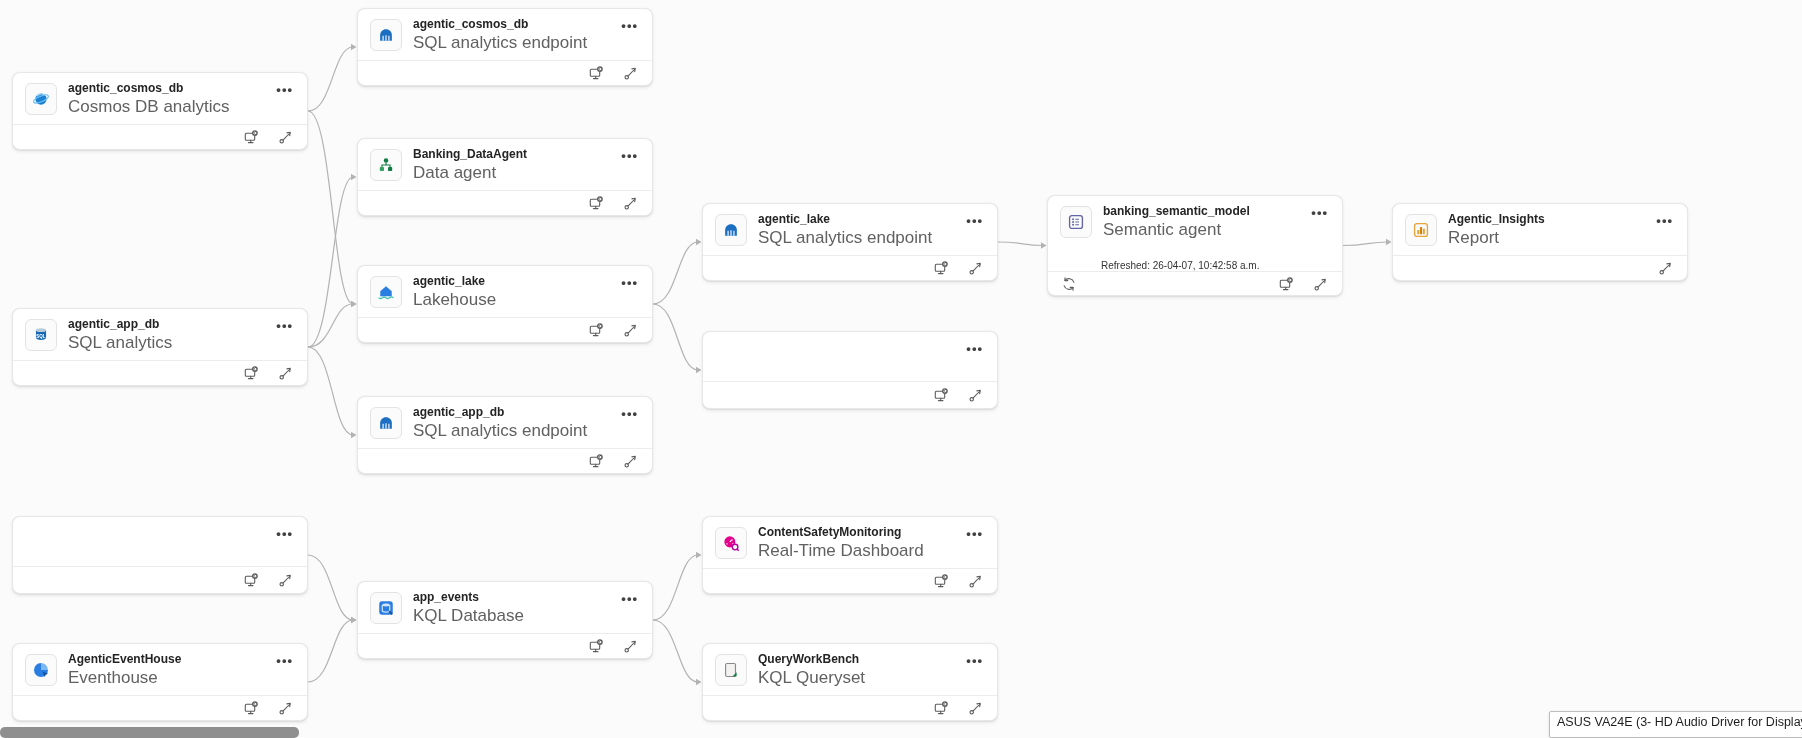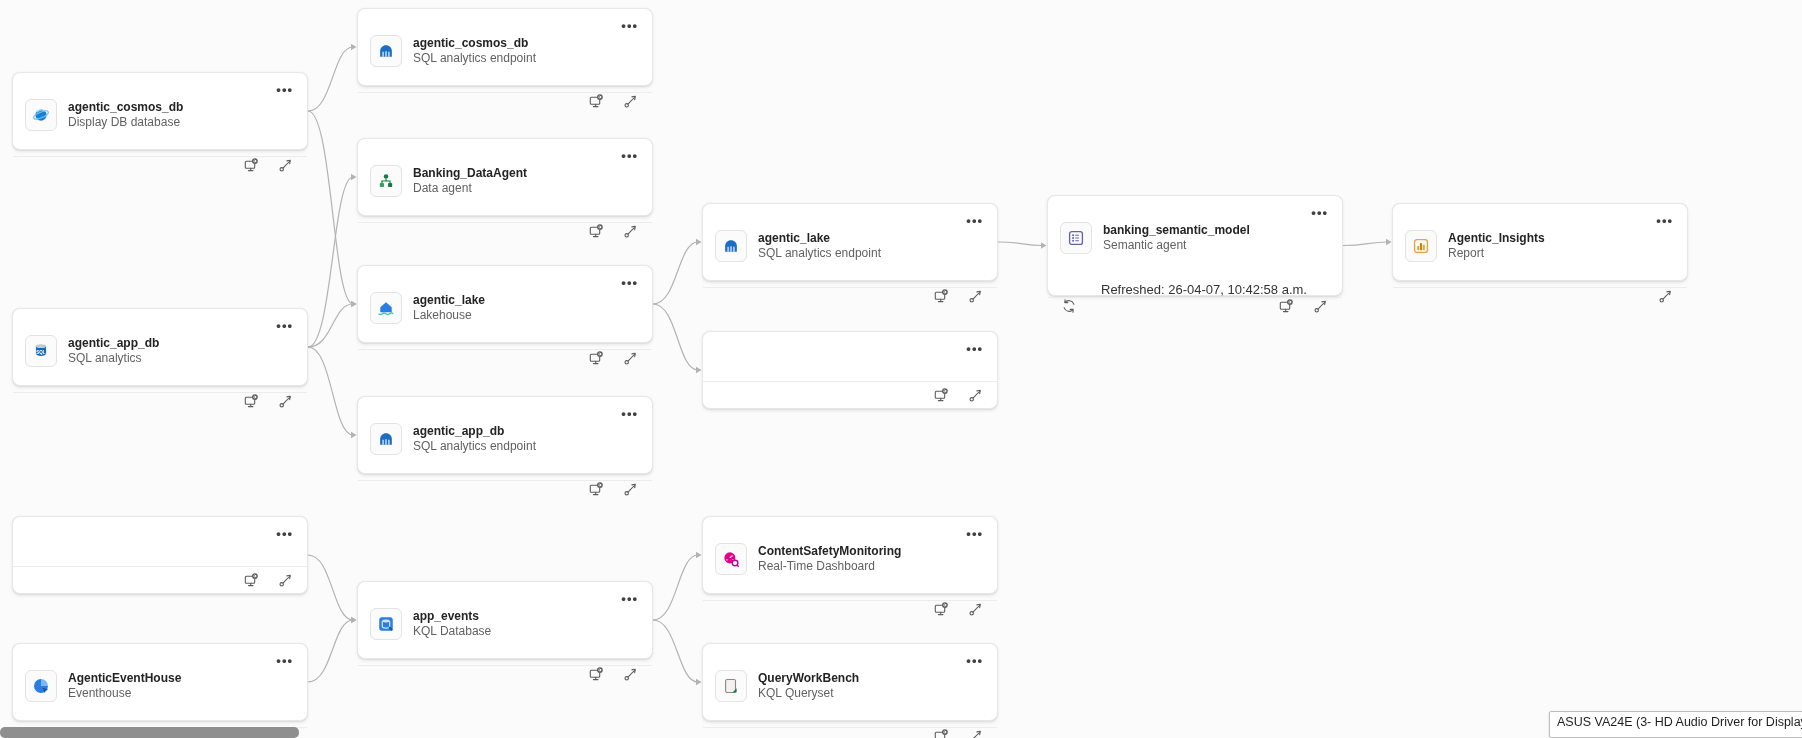--- a/index.html
+++ b/index.html
@@ -3,27 +3,27 @@
 <meta charset="utf-8">
 <style>
   html,body{margin:0;padding:0;width:1802px;height:738px;overflow:hidden;
     background:#fbfbfb;font-family:"Liberation Sans",sans-serif;}
   #canvas{position:relative;width:1802px;height:738px;}
   #edges{position:absolute;left:0;top:0;width:1802px;height:738px;pointer-events:none;}
   .card{position:absolute;width:296px;height:78px;background:#fff;
     border:1px solid #e7e7e7;border-radius:8px;box-sizing:border-box;
     box-shadow:0 1.6px 3.6px rgba(0,0,0,.08),0 .3px .9px rgba(0,0,0,.06);
     display:flex;flex-direction:column;}
-  .main{display:flex;align-items:center;gap:11px;padding:16px 12px;height:50px;flex:0 0 auto;margin-top:1px;}
+  .main{display:flex;align-items:center;gap:11px;padding:0 12px;height:50px;flex:0 0 auto;margin-top:1px;}
   .icon-box{width:30px;height:30px;border:1px solid #e3e3e3;background:#fbfbfb;border-radius:6px;
     display:flex;align-items:center;justify-content:center;flex:0 0 auto;}
   .texts{display:flex;flex-direction:column;line-height:1.25;min-width:0;}
   .title{font-size:12px;font-weight:bold;color:#242424;white-space:nowrap;cursor:pointer;}
-  .subtitle{font-size:12px;color:#616161;white-space:nowrap;}
-  .refreshed{font-size:13px;color:#333;padding:3px 12px 0 53px;}
+  .subtitle{font-size:17px;color:#616161;white-space:nowrap;}
+  .refreshed{font-size:10px;color:#333;padding:3px 12px 0 53px;margin-top:10px;}
   .more{position:absolute;top:8px;right:10px;border:none;background:none;color:#424242;
     font-size:13px;font-weight:bold;letter-spacing:1px;cursor:pointer;padding:2px 4px;line-height:1;}
   .footer{margin-top:auto;border-top:1px solid #ececec;height:26px;display:flex;
     align-items:center;padding:0 13px;gap:19px;}
   .footer .spacer{margin-left:auto;}
   .fbtn{border:none;background:none;padding:0;cursor:pointer;display:flex;align-items:center;}
   .tooltip{position:absolute;left:1549px;top:711px;width:300px;height:19px;background:#fff;
     border:1px solid #bdbdbd;border-radius:2px;padding:3px 7px;font-size:12.5px;color:#1f1f1f;
     white-space:nowrap;box-shadow:0 1px 3px rgba(0,0,0,.12);}
   .hscroll-thumb{position:absolute;left:0;top:727px;width:299px;height:11px;background:#8f8f8f;
@@ -67,21 +67,21 @@
         <div class="main">
           <div class="icon-box">
             <svg width="18" height="18" viewBox="0 0 16 16" xmlns="http://www.w3.org/2000/svg">
               <circle cx="8" cy="8" r="5" fill="#1b7fd4"></circle>
               <path d="M4.2 5.6a5 5 0 0 1 7.3-.9" fill="none" stroke="#9ed9f7" stroke-width="1.2"></path>
               <ellipse cx="8" cy="8" rx="7" ry="2.4" fill="none" stroke="#6fc3f2" stroke-width="1.1" transform="rotate(-24 8 8)"></ellipse>
             </svg>
           </div>
           <div class="texts">
             <div class="title">agentic_cosmos_db</div>
-            <div class="subtitle">Display DB database</div>
+            <div class="subtitle">Cosmos DB analytics</div>
           </div>
         </div>
         <div class="footer">
           <span class="spacer"></span>
           <button class="fbtn">
             <svg width="16" height="16" viewBox="0 0 16 16" xmlns="http://www.w3.org/2000/svg" fill="none" stroke="#5c5c5c" stroke-width="1.1" stroke-linecap="round" stroke-linejoin="round">
               <rect x="2.3" y="4.2" width="9.4" height="7" rx="1"></rect>
               <path d="M5.4 13.6h4.6M7.7 11.4v2.2"></path>
               <circle cx="11.9" cy="4.1" r="2.9" fill="#5c5c5c" stroke="none"></circle>
               <path d="M10.6 4.1h2.3M11.9 2.9l1.2 1.2-1.2 1.2" stroke="#ffffff" stroke-width=".9"></path>

